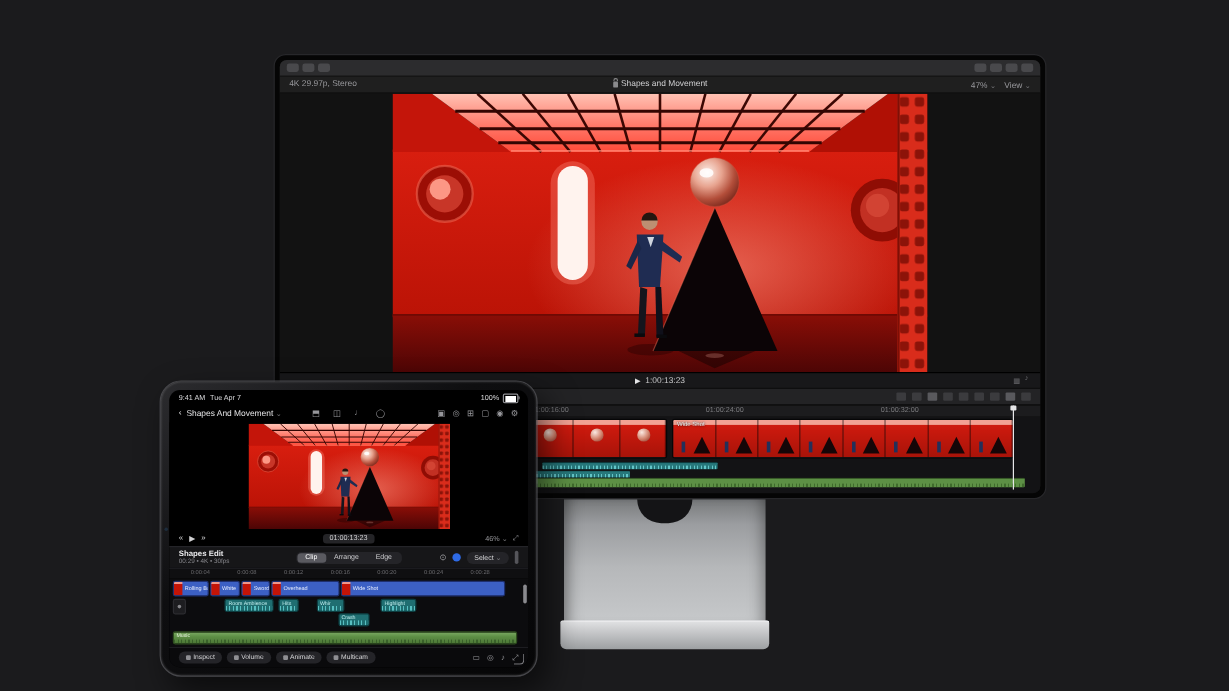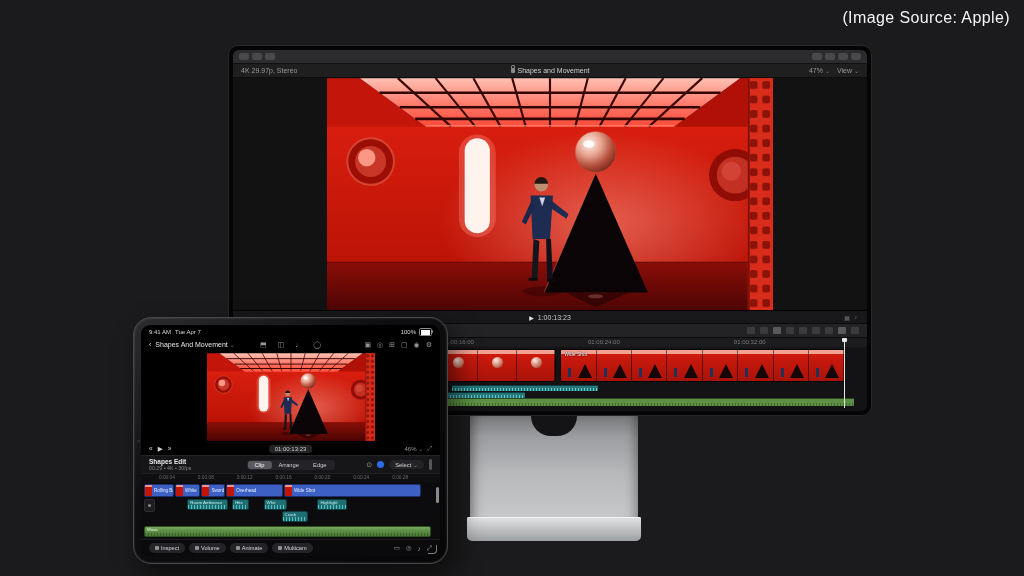--- a/index.html
+++ b/index.html
@@ -239,21 +239,20 @@
       <rect x="208" y="206" width="9" height="3" fill="#0a0a0d"></rect>
       <rect x="227" y="207" width="9" height="3" fill="#0a0a0d"></rect>
       <rect x="434" y="0" width="26" height="240" fill="#d92c1b"></rect>
       <rect x="434" y="0" width="2" height="240" fill="#7e0f06"></rect>
       <rect x="436" y="0" width="24" height="240" fill="url(#slots)"></rect>
     </symbol>
   </defs>
 </svg>
 
 <div class="stage">
-  <div class="credit">(Image Source: Apple)</div>
 
   <div class="stand-neck"></div>
   <div class="stand-notch"></div>
   <div class="stand-base"></div>
 
   <div class="monitor">
     <div class="mscreen">
 
       <div class="m-titlebar">
         <span class="tgroup">

